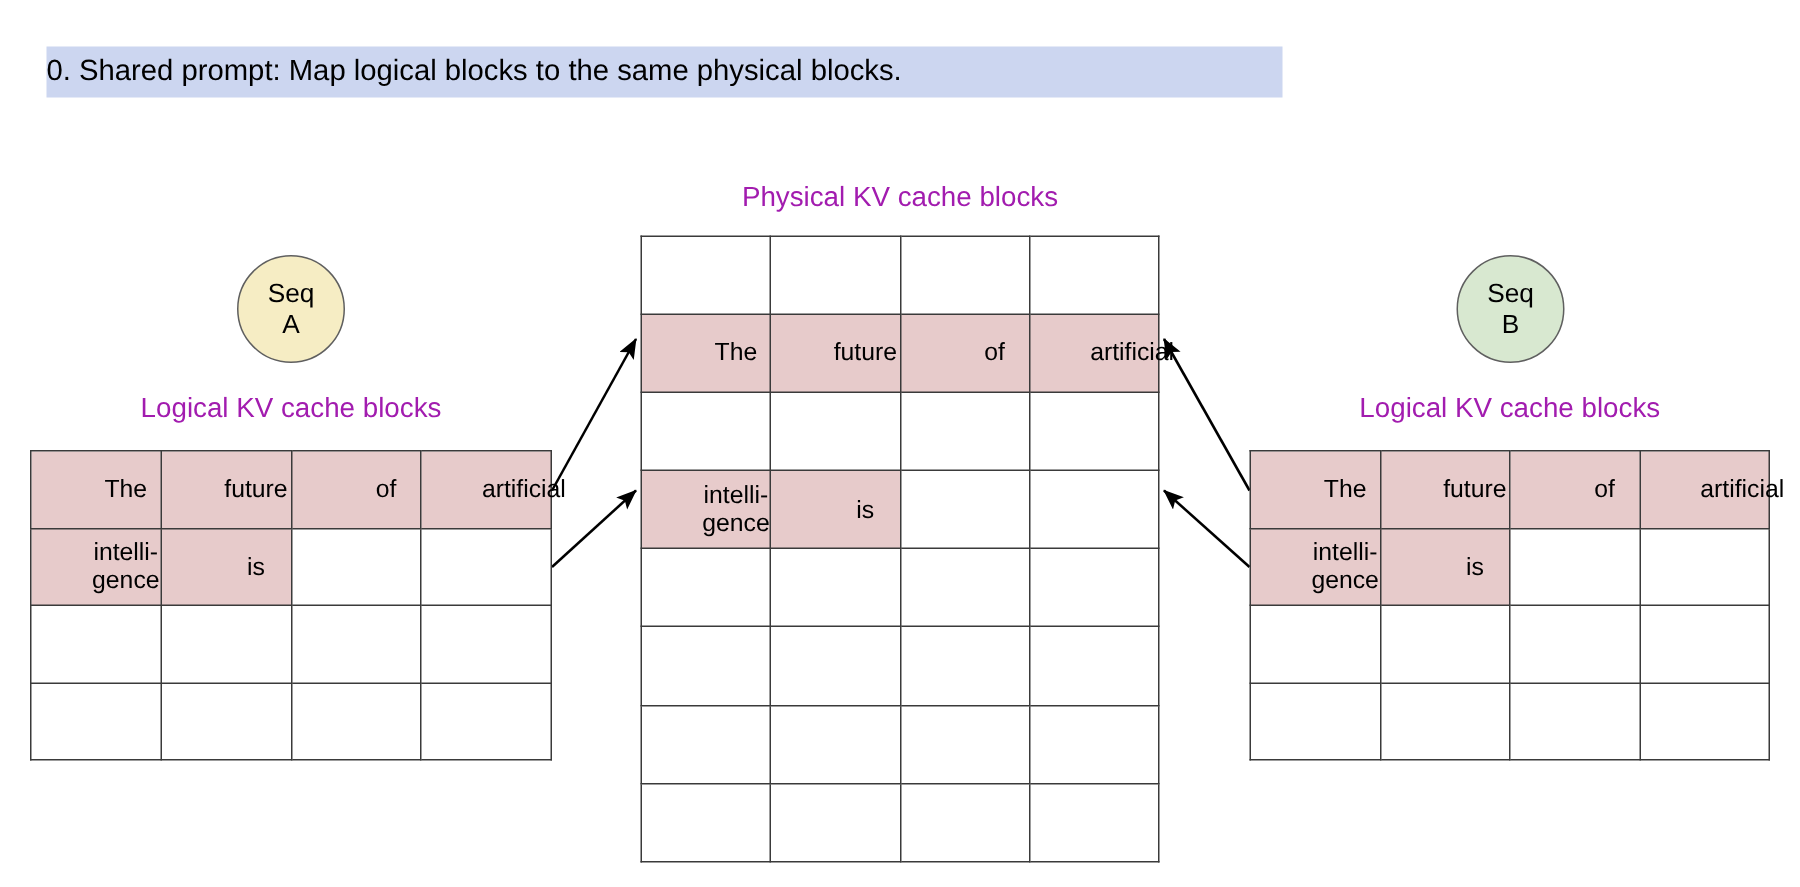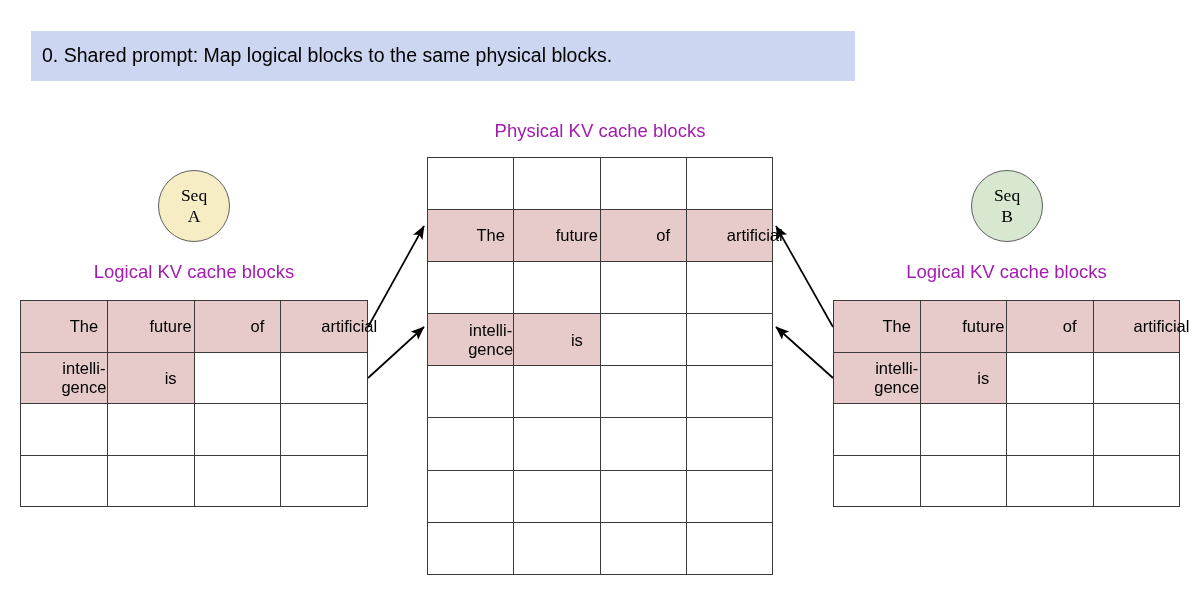--- a/index.html
+++ b/index.html
@@ -19,26 +19,26 @@
     background: #ffffff;
     overflow: hidden;
   }
 
   
   .banner {
     position: absolute;
     left: 31px;
     top: 31px;
     width: 824px;
-    height: 50px;
+    height: 34px;
     background: #ccd6f0;
     display: flex;
     align-items: center;
     box-sizing: border-box;
-    padding-left: 11px;
+    padding-left: 0;
   }
   .banner-text {
     font-size: 19.5px;
     line-height: 1.2;
     color: #000;
     white-space: nowrap;
   }
 
   
   .caption {
@@ -60,21 +60,20 @@
     height: 72px;
     border-radius: 50%;
     border: 1.3px solid #5f5f5f;
     box-sizing: border-box;
     display: flex;
     flex-direction: column;
     align-items: center;
     justify-content: center;
     font-size: 17.5px;
     line-height: 1.18;
-    font-family: Liberation Serif, serif;
   }
   #seq-a { left: 158px; top: 170px; background: #f6edc4; }
   #seq-b { left: 971px; top: 170px; background: #d8e8d0; }
 
   
   .kv-table {
     position: absolute;
     border-collapse: collapse;
     table-layout: fixed;
   }

